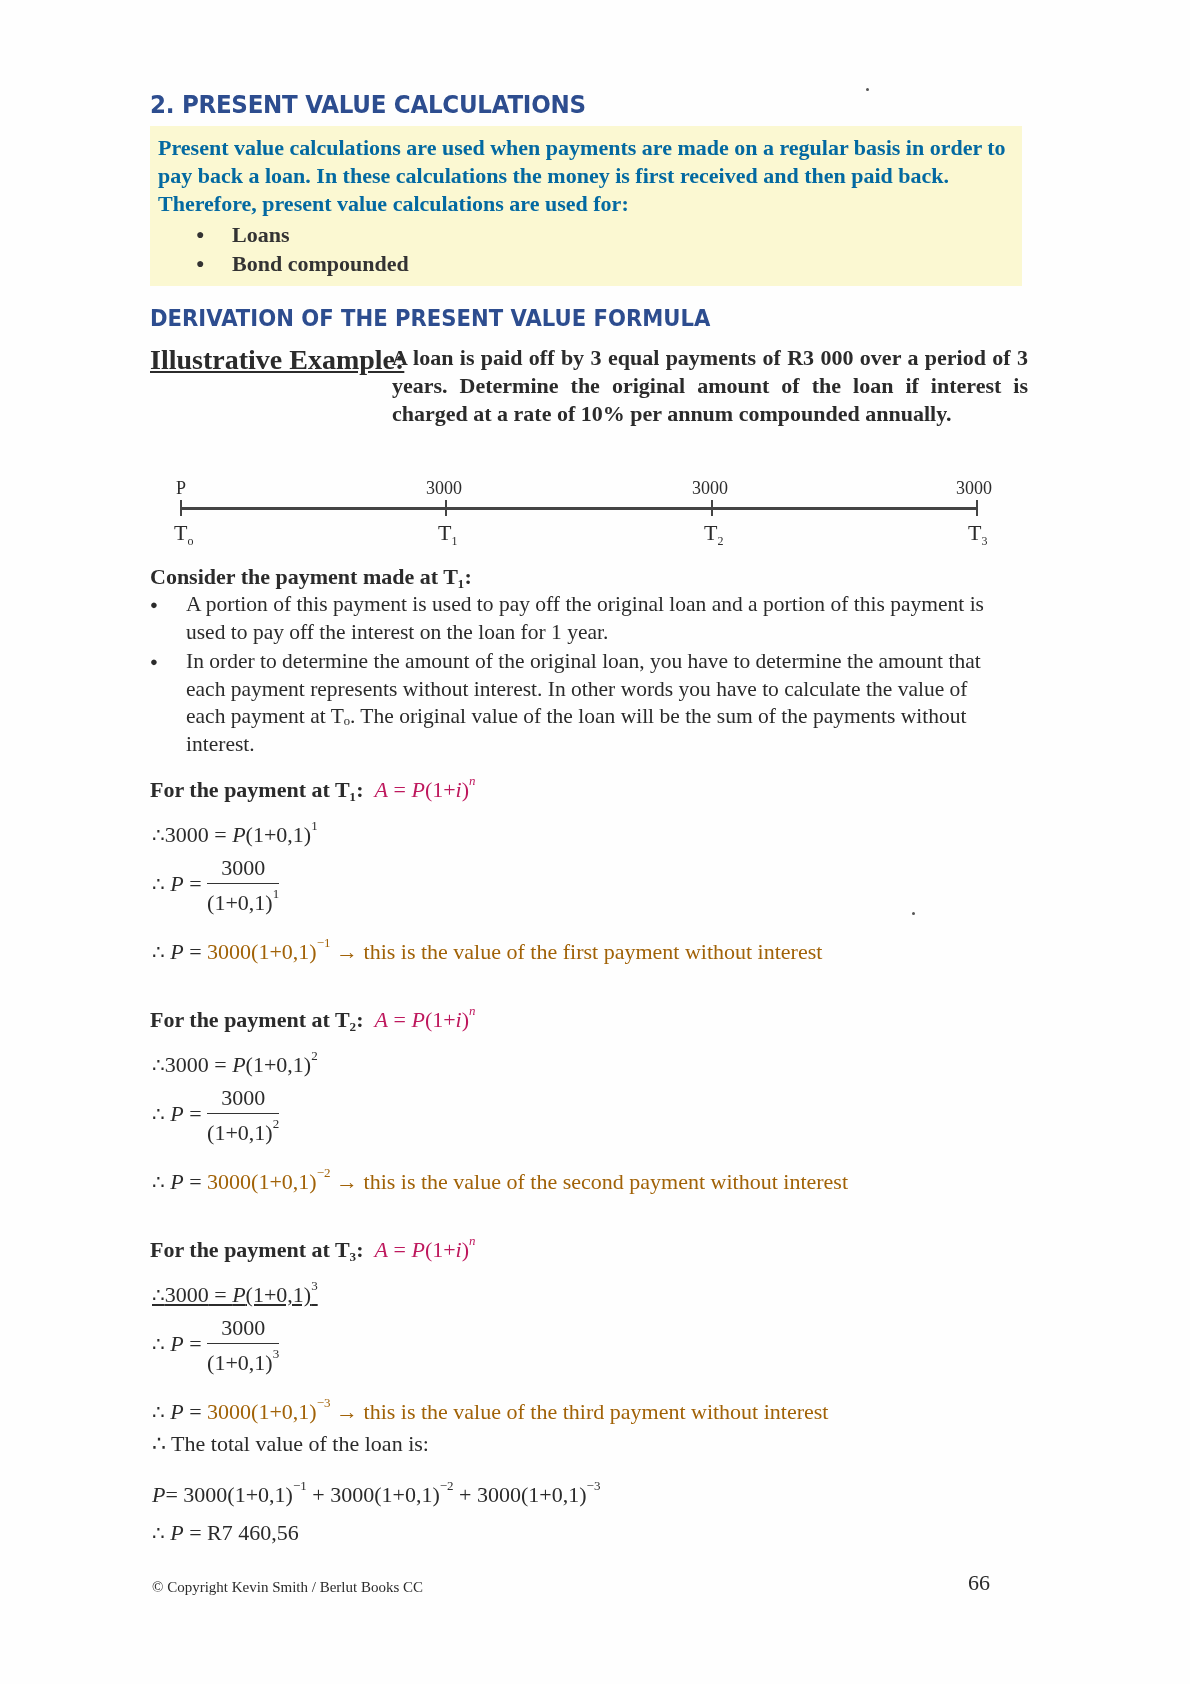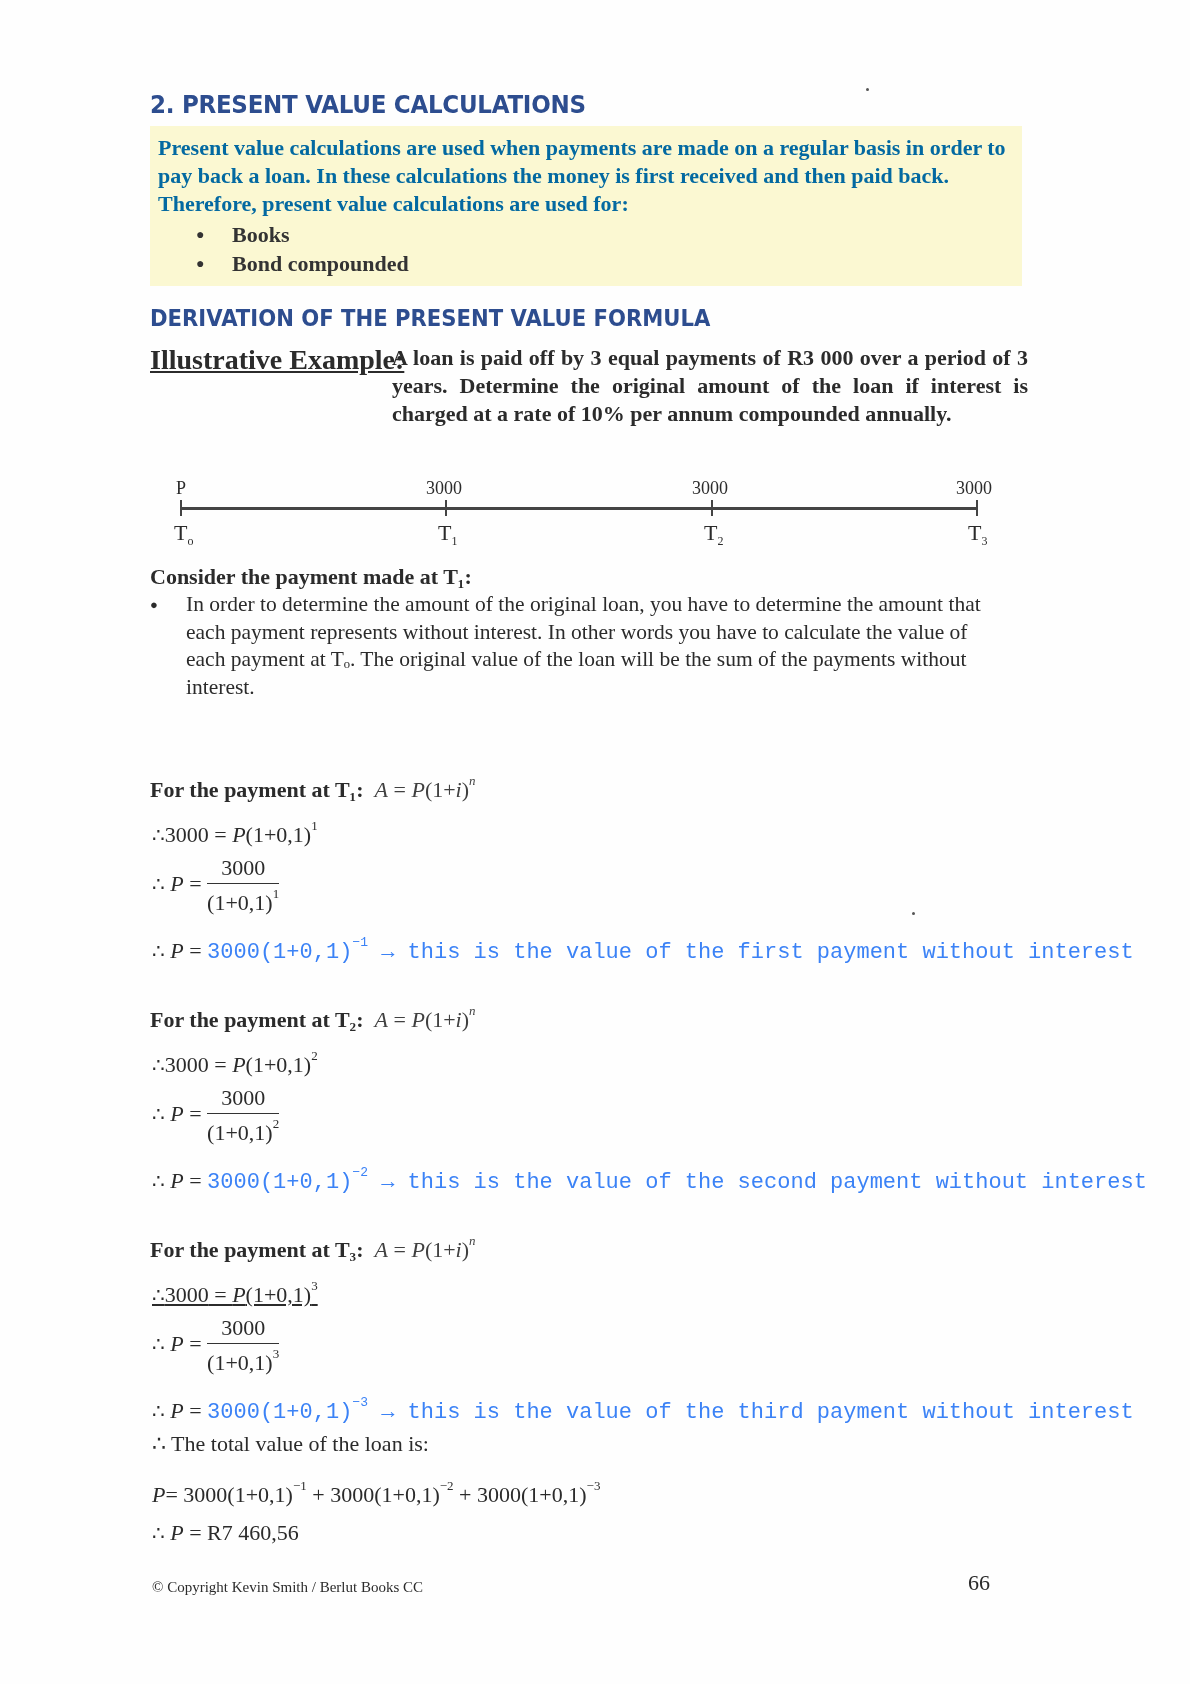--- a/index.html
+++ b/index.html
@@ -48,41 +48,41 @@
     .tick { top: 500px; width: 2px; height: 16px; background: #444; }
     .tl-top { top: 478px; font-size: 18px; }
     .tl-bot { top: 520px; font-size: 22px; text-align: center; }
     .tl-bot sub { font-size: 12px; }
     .consider { left: 150px; top: 564px; font-weight: bold; font-size: 22px; }
     .c-list { left: 150px; top: 591px; width: 860px; font-size: 21.5px; line-height: 27.5px; }
     .c-list div { position: relative; padding-left: 36px; margin-bottom: 2px; }
     .c-list div::before { content: "●"; position: absolute; left: 0; top: 0; font-size: 13px; }
     .math { font-size: 22px; }
     .bold { font-weight: bold; }
-    .green { color: #404040; font-style: normal; }
-    .red { color: #3b82f6; font-family: Liberation Mono, monospace; }
+    .green { color: #be185d; font-style: normal; }
+    .red { color: #a16207; }
     i { font-style: italic; }
     sup { font-size: 13px; vertical-align: 12px; }
     .frac { display: inline-block; vertical-align: middle; text-align: center; }
     .frac .num { display: block; padding: 0 4px 2px; border-bottom: 1.5px solid #333; }
     .frac .den { display: block; padding-top: 2px; }
     .therefore { font-size: 20px; }
     .foot { left: 152px; top: 1579px; font-size: 15px; }
     .pageno { left: 968px; top: 1570px; font-size: 22px; }
     .speck { width: 3px; height: 3px; background: #555; border-radius: 50%; }
   </style>
 </head>
 <body>
 
 <div class="abs h-main">2. PRESENT VALUE CALCULATIONS</div>
 
 <div class="abs highlight"></div>
 <div class="abs intro">Present value calculations are used when payments are made on a regular basis in order to pay back a loan. In these calculations the money is first received and then paid back. Therefore, present value calculations are used for:</div>
 <div class="abs bul-list">
-  <div>Books</div>
+  <div>Loans</div>
   <div>Bond compounded</div>
 </div>
 
 <div class="abs h-sub">DERIVATION OF THE PRESENT VALUE FORMULA</div>
 
 <div class="abs ill-label">Illustrative Example:</div>
 <div class="abs ill-text">A loan is paid off by 3 equal payments of R3 000 over a period of 3 years. Determine the original amount of the loan if interest is charged at a rate of 10% per annum compounded annually.</div>
 
 <div>
   <div class="abs tl-line"></div>
@@ -97,20 +97,21 @@
   <div class="abs tl-top" style="left:956px">3000</div>
 
   <div class="abs tl-bot" style="left:174px"><span>T</span><sub>o</sub></div>
   <div class="abs tl-bot" style="left:438px"><span>T</span><sub>1</sub></div>
   <div class="abs tl-bot" style="left:704px"><span>T</span><sub>2</sub></div>
   <div class="abs tl-bot" style="left:968px"><span>T</span><sub>3</sub></div>
 </div>
 
 <div class="abs consider">Consider the payment made at T₁:</div>
 <div class="abs c-list">
+  <div>A portion of this payment is used to pay off the original loan and a portion of this payment is used to pay off the interest on the loan for 1 year.</div>
   <div>In order to determine the amount of the original loan, you have to determine the amount that each payment represents without interest. In other words you have to calculate the value of each payment at Tₒ. The original value of the loan will be the sum of the payments without interest.</div>
 </div>
 
 <div class="abs math" style="left:150px; top:773px;">
   <div>
     <span class="bold">For the payment at T₁:</span>
     <span class="green">&nbsp;<i>A</i><span> = </span><i>P</i><span>(1+</span><i>i</i><span>)</span><sup><i>n</i></sup></span>
   </div>
 </div>
 <div class="abs math" style="left:152px; top:818px;">

